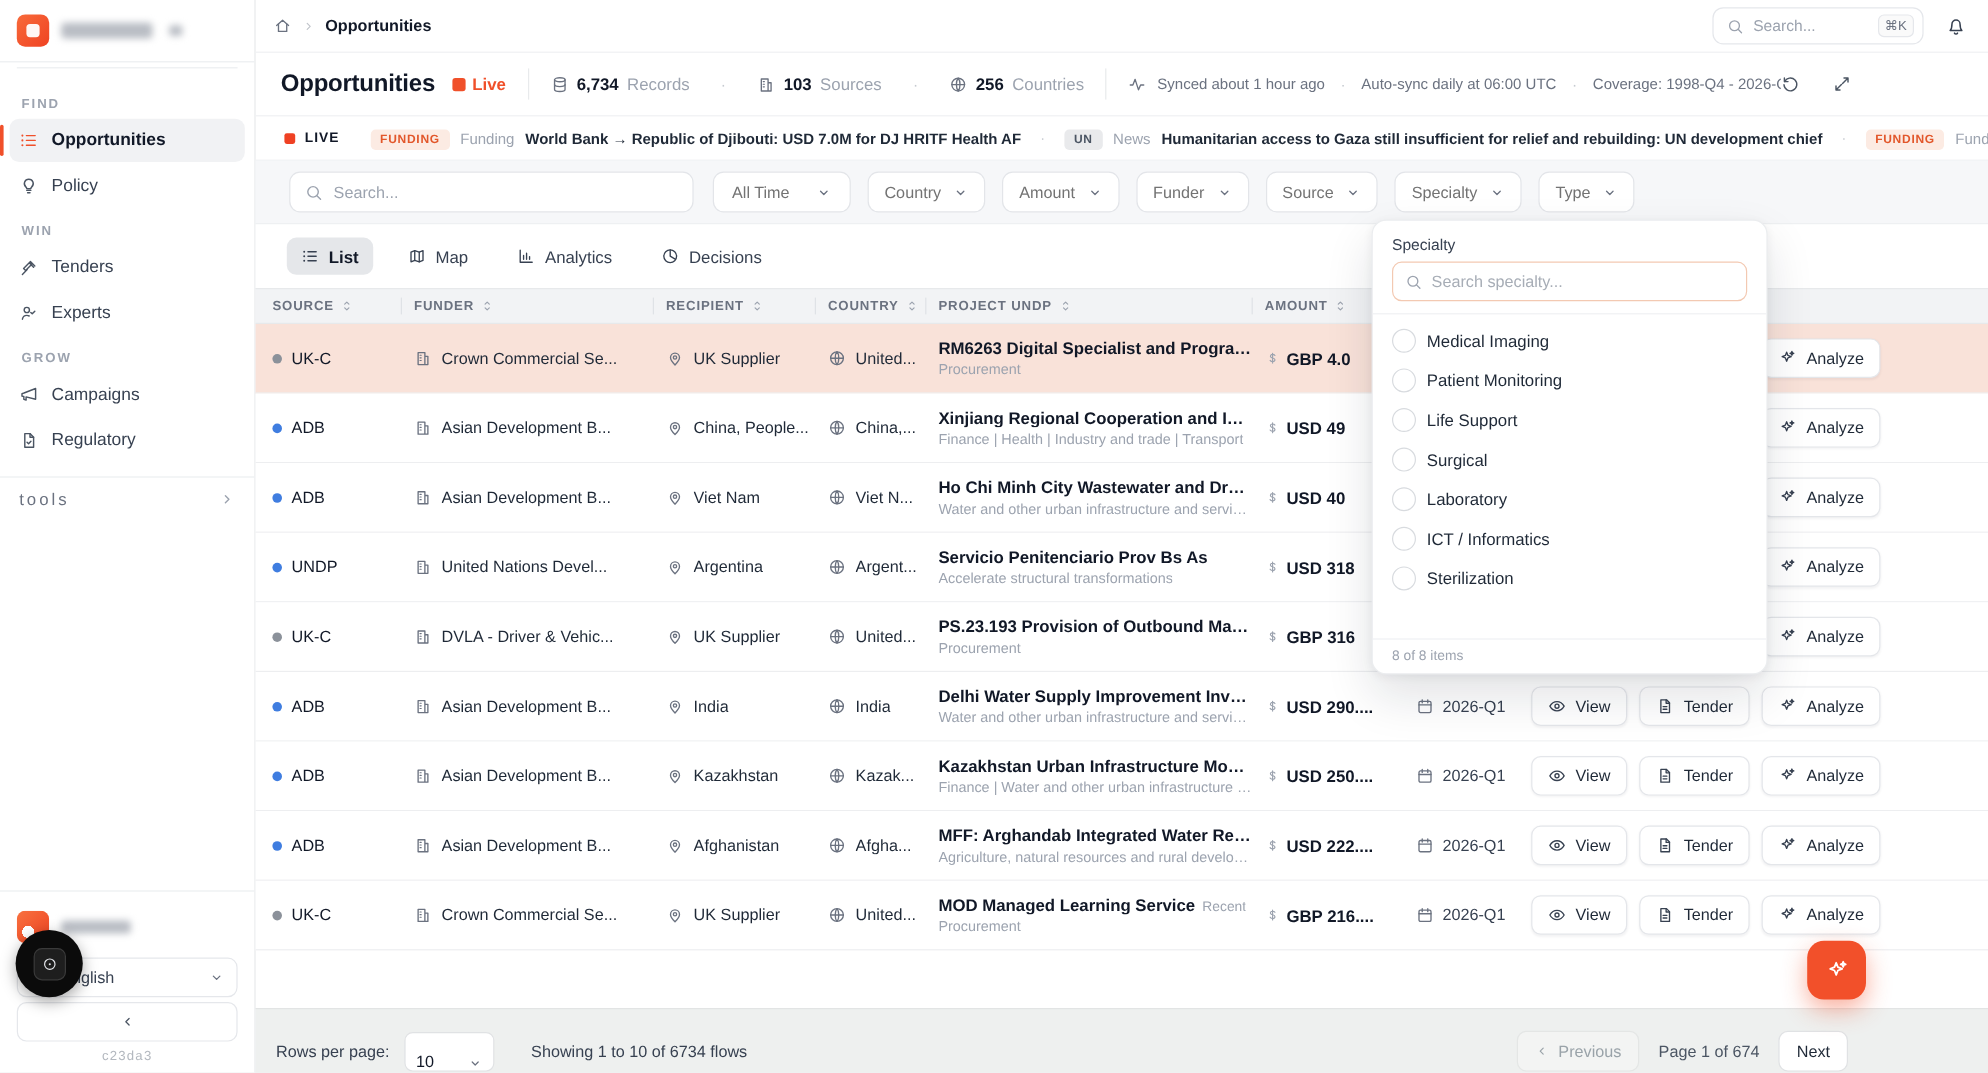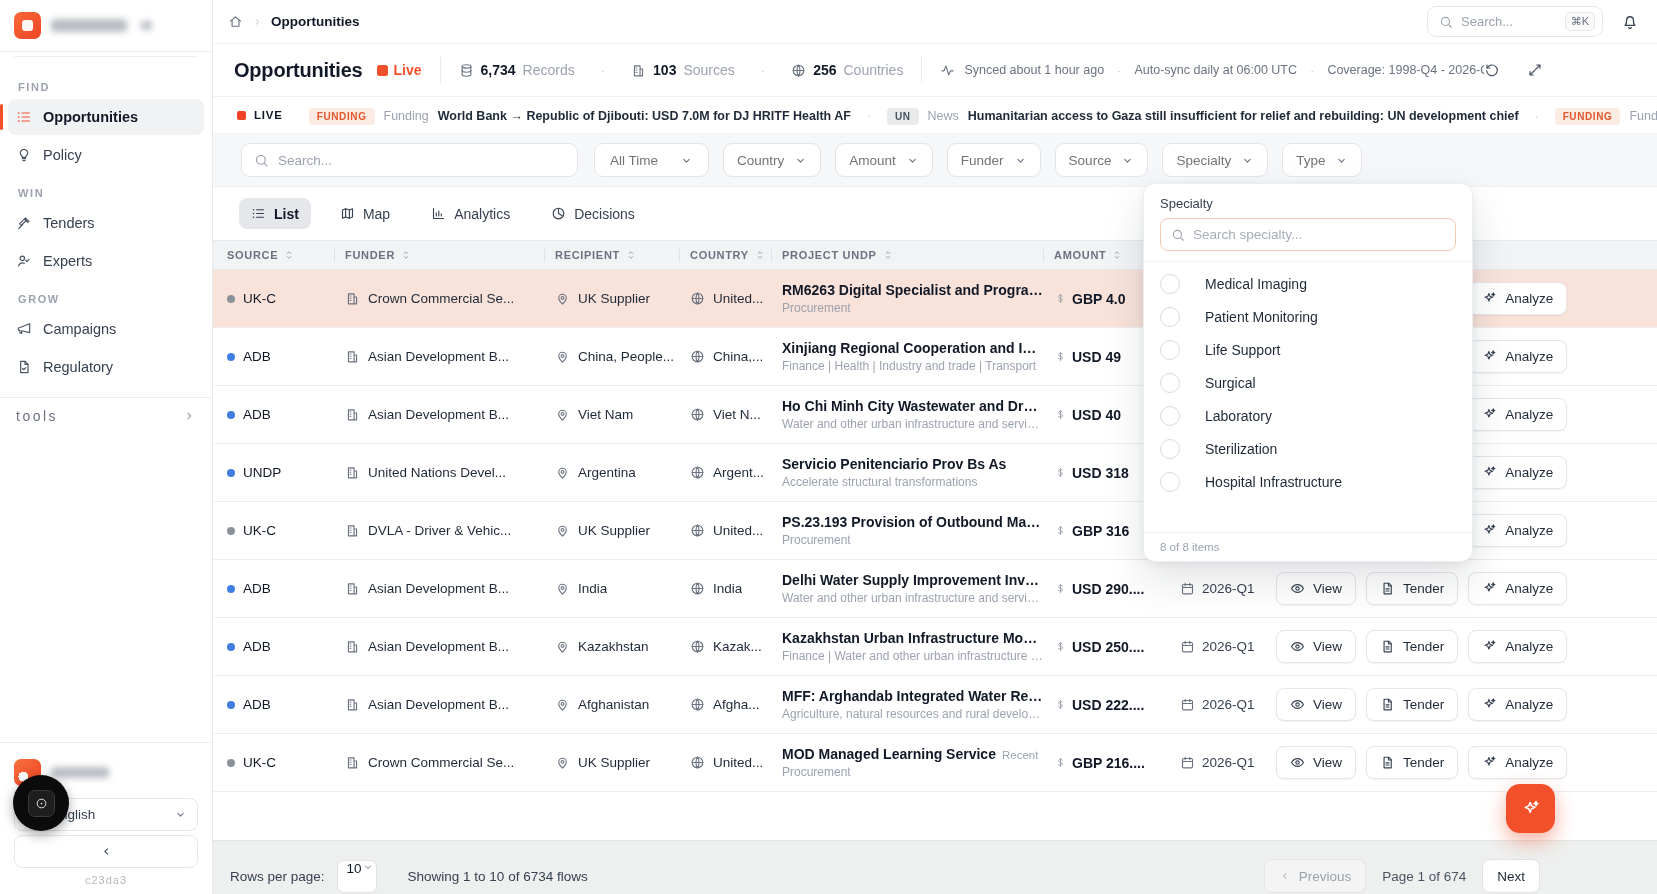--- a/index.html
+++ b/index.html
@@ -115,38 +115,38 @@
   .amt-v{ font-size:14px; font-weight:700; color:#111827; white-space:nowrap; overflow:hidden;}
   .qtr{ gap:7px; color:#6b7280;}
   .qtr-v{ font-size:13.5px; color:#374151;}
   .acts{ gap:10px; }
   .act-btn{ height:33px; padding:0 13px; border:1px solid #e4e6ea; border-radius:8px; background:#fff; display:inline-flex; align-items:center; gap:8px; font-size:13.5px; color:#1f2937; cursor:pointer; box-shadow:0 1px 2px rgba(16,24,40,.05); }
   .act-btn .ic{ color:#374151; }
 
   
   .footerbar{ height:54px; flex:none; margin-top:auto; background:#eef0ef; border-top:1px solid #e2e4e4; display:flex; align-items:center; padding:17px 117px 0 17px;}
   .fp-lbl{ font-size:13.5px; color:#374151; }
-  .rpp{ margin-left:12px; width:40px; height:33px; background:#fff; border:1px solid #e0e2e4; border-radius:7px; display:flex; align-items:flex-start; justify-content:space-between; padding:0 9px; cursor:pointer;}
+  .rpp{ margin-left:12px; width:75px; height:33px; background:#fff; border:1px solid #e0e2e4; border-radius:7px; display:flex; align-items:flex-end; justify-content:space-between; padding:0 9px; cursor:pointer;}
   .rpp-v{ font-size:13.5px; color:#111827; }
   .showing{ margin-left:31px; font-size:13.5px; color:#374151; }
   .pag-right{ margin-left:auto; display:flex; align-items:center; gap:16px; }
   .pg-btn{ height:34px; border-radius:8px; display:inline-flex; align-items:center; gap:8px; padding:0 14px; font-size:13.5px; cursor:pointer;}
   .pg-prev{ background:#f3f4f3; border:1px solid #e4e6e5; color:#9aa3a9; }
   .pg-next{ background:#fff; border:1px solid #e0e2e4; color:#1f2937; }
   .pg-info{ font-size:13.5px; color:#4b5563; }
 
   
   .dd-panel{ position:absolute; left:1143px; top:183px; width:330px; height:379px; background:#fff; border:1px solid #ebedef; border-radius:12px; box-shadow:0 18px 40px rgba(15,23,42,.12), 0 2px 8px rgba(15,23,42,.06); z-index:40; display:flex; flex-direction:column; overflow:hidden;}
   .dd-top{ padding:12px 16px 10px 16px; }
   .dd-label{ font-size:13px; color:#374151; margin-bottom:7px;}
   .dd-search{ height:33px; border:1.5px solid #f3c9b2; border-radius:8px; display:flex; align-items:center; gap:8px; padding:0 10px; color:#9ca3af; background:#fff;}
   .dd-search input{ border:none; outline:none; flex:1; font-size:13.5px; font-family:inherit; color:#374151; background:transparent;}
   .dd-search input::placeholder{ color:#a7adb6; }
   .dd-list{ border-top:1px solid #eff1f3; padding:5px 0; flex:1; }
-  .dd-opt{ height:33px; display:flex; align-items:center; gap:25px; padding:0 16px; cursor:pointer;}
+  .dd-opt{ height:33px; display:flex; align-items:center; gap:9px; padding:0 16px; cursor:pointer;}
   .dd-circle{ width:20px; height:20px; border:1.5px solid #d8dbdf; border-radius:50%; flex:none; background:#fff;}
   .dd-opt-lbl{ font-size:14px; color:#1f2937; }
   .dd-footer{ border-top:1px solid #eff1f3; height:29px; display:flex; align-items:center; padding:0 16px; font-size:11.5px; color:#9ca3af; flex:none;}
 
   .fab{ position:absolute; left:1506px; top:784px; width:49px; height:49px; border-radius:14px; background:#f2502a; display:flex; align-items:center; justify-content:center; color:#fff; box-shadow:0 8px 20px rgba(242,80,42,.45); z-index:70; cursor:pointer;}
 </style>
 </head>
 <body>
 
 <div class="screen">
@@ -1355,25 +1355,25 @@
         <div class="dd-opt">
           <span class="dd-circle"></span>
           <span class="dd-opt-lbl">Surgical</span>
         </div>
         <div class="dd-opt">
           <span class="dd-circle"></span>
           <span class="dd-opt-lbl">Laboratory</span>
         </div>
         <div class="dd-opt">
           <span class="dd-circle"></span>
-          <span class="dd-opt-lbl">Sterilization</span>
+          <span class="dd-opt-lbl">ICT / Informatics</span>
         </div>
         <div class="dd-opt">
           <span class="dd-circle"></span>
-          <span class="dd-opt-lbl">Hospital Infrastructure</span>
+          <span class="dd-opt-lbl">Sterilization</span>
         </div>
       </div>
     <div class="dd-footer">8 of 8 items</div>
   </div>
 
   <div class="fab">
     <span class="ic ic20">
         <svg viewBox="0 0 24 24" fill="none" stroke="currentColor" stroke-width="1.8" stroke-linecap="round" stroke-linejoin="round">
           <path d="M11 4l1.7 4.3L17 10l-4.3 1.7L11 16l-1.7-4.3L5 10l4.3-1.7z"></path>
           <path d="M18 3l.7 1.8 1.8.7-1.8.7L18 8l-.7-1.8-1.8-.7 1.8-.7z"></path>

